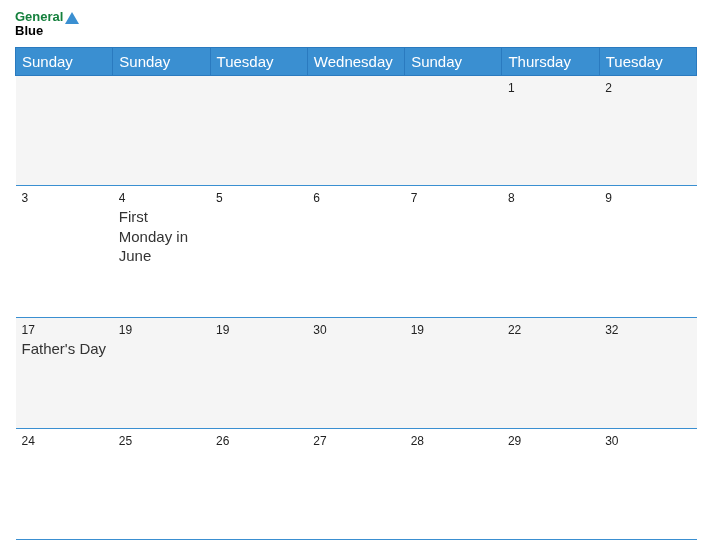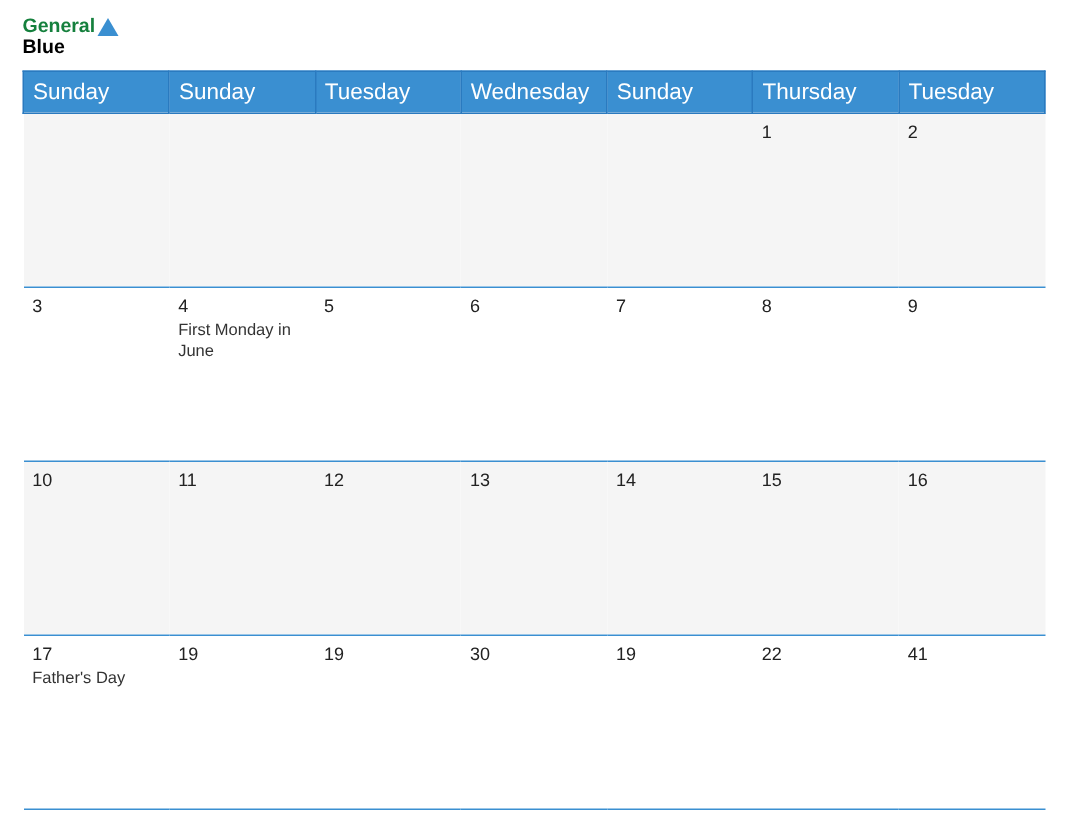--- a/index.html
+++ b/index.html
@@ -87,21 +87,21 @@
     .calendar tbody tr:nth-child(odd) td {
       background-color: #f5f5f5;
     }
     .day-number {
       display: block;
       font-size: 12px;
       margin-bottom: 2px;
     }
     .event {
       display: block;
-      font-size: 11px;
+      font-size: 15px;
       color: #333;
       line-height: 1.3;
     }
   </style>
 </head>
 <body>
 
 <div class="header">
   <div class="logo">
     <span class="logo-general">General<span class="logo-triangle"></span></span>
@@ -156,59 +156,59 @@
         </td>
         <td>
           <span class="day-number">8</span>
         </td>
         <td>
           <span class="day-number">9</span>
         </td>
       </tr>
       <tr>
         <td>
-          <span class="day-number">10</span>
-        </td>
-        <td>
-          <span class="day-number">11</span>
-        </td>
-        <td>
-          <span class="day-number">12</span>
-        </td>
-        <td>
-          <span class="day-number">13</span>
-        </td>
-        <td>
-          <span class="day-number">14</span>
-        </td>
-        <td>
-          <span class="day-number">15</span>
-        </td>
-        <td>
-          <span class="day-number">16</span>
-        </td>
-      </tr>
-      <tr>
-        <td>
           <span class="day-number">17</span>
           <span class="event">Father's Day</span>
         </td>
         <td>
           <span class="day-number">19</span>
         </td>
         <td>
           <span class="day-number">19</span>
         </td>
         <td>
           <span class="day-number">30</span>
         </td>
         <td>
           <span class="day-number">19</span>
         </td>
         <td>
           <span class="day-number">22</span>
         </td>
         <td>
-          <span class="day-number">41</span>
+          <span class="day-number">32</span>
+        </td>
+      </tr>
+      <tr>
+        <td>
+          <span class="day-number">24</span>
+        </td>
+        <td>
+          <span class="day-number">25</span>
+        </td>
+        <td>
+          <span class="day-number">26</span>
+        </td>
+        <td>
+          <span class="day-number">27</span>
+        </td>
+        <td>
+          <span class="day-number">28</span>
+        </td>
+        <td>
+          <span class="day-number">29</span>
+        </td>
+        <td>
+          <span class="day-number">30</span>
         </td>
       </tr>
     </tbody>
 </table>
 
 </body></html>

